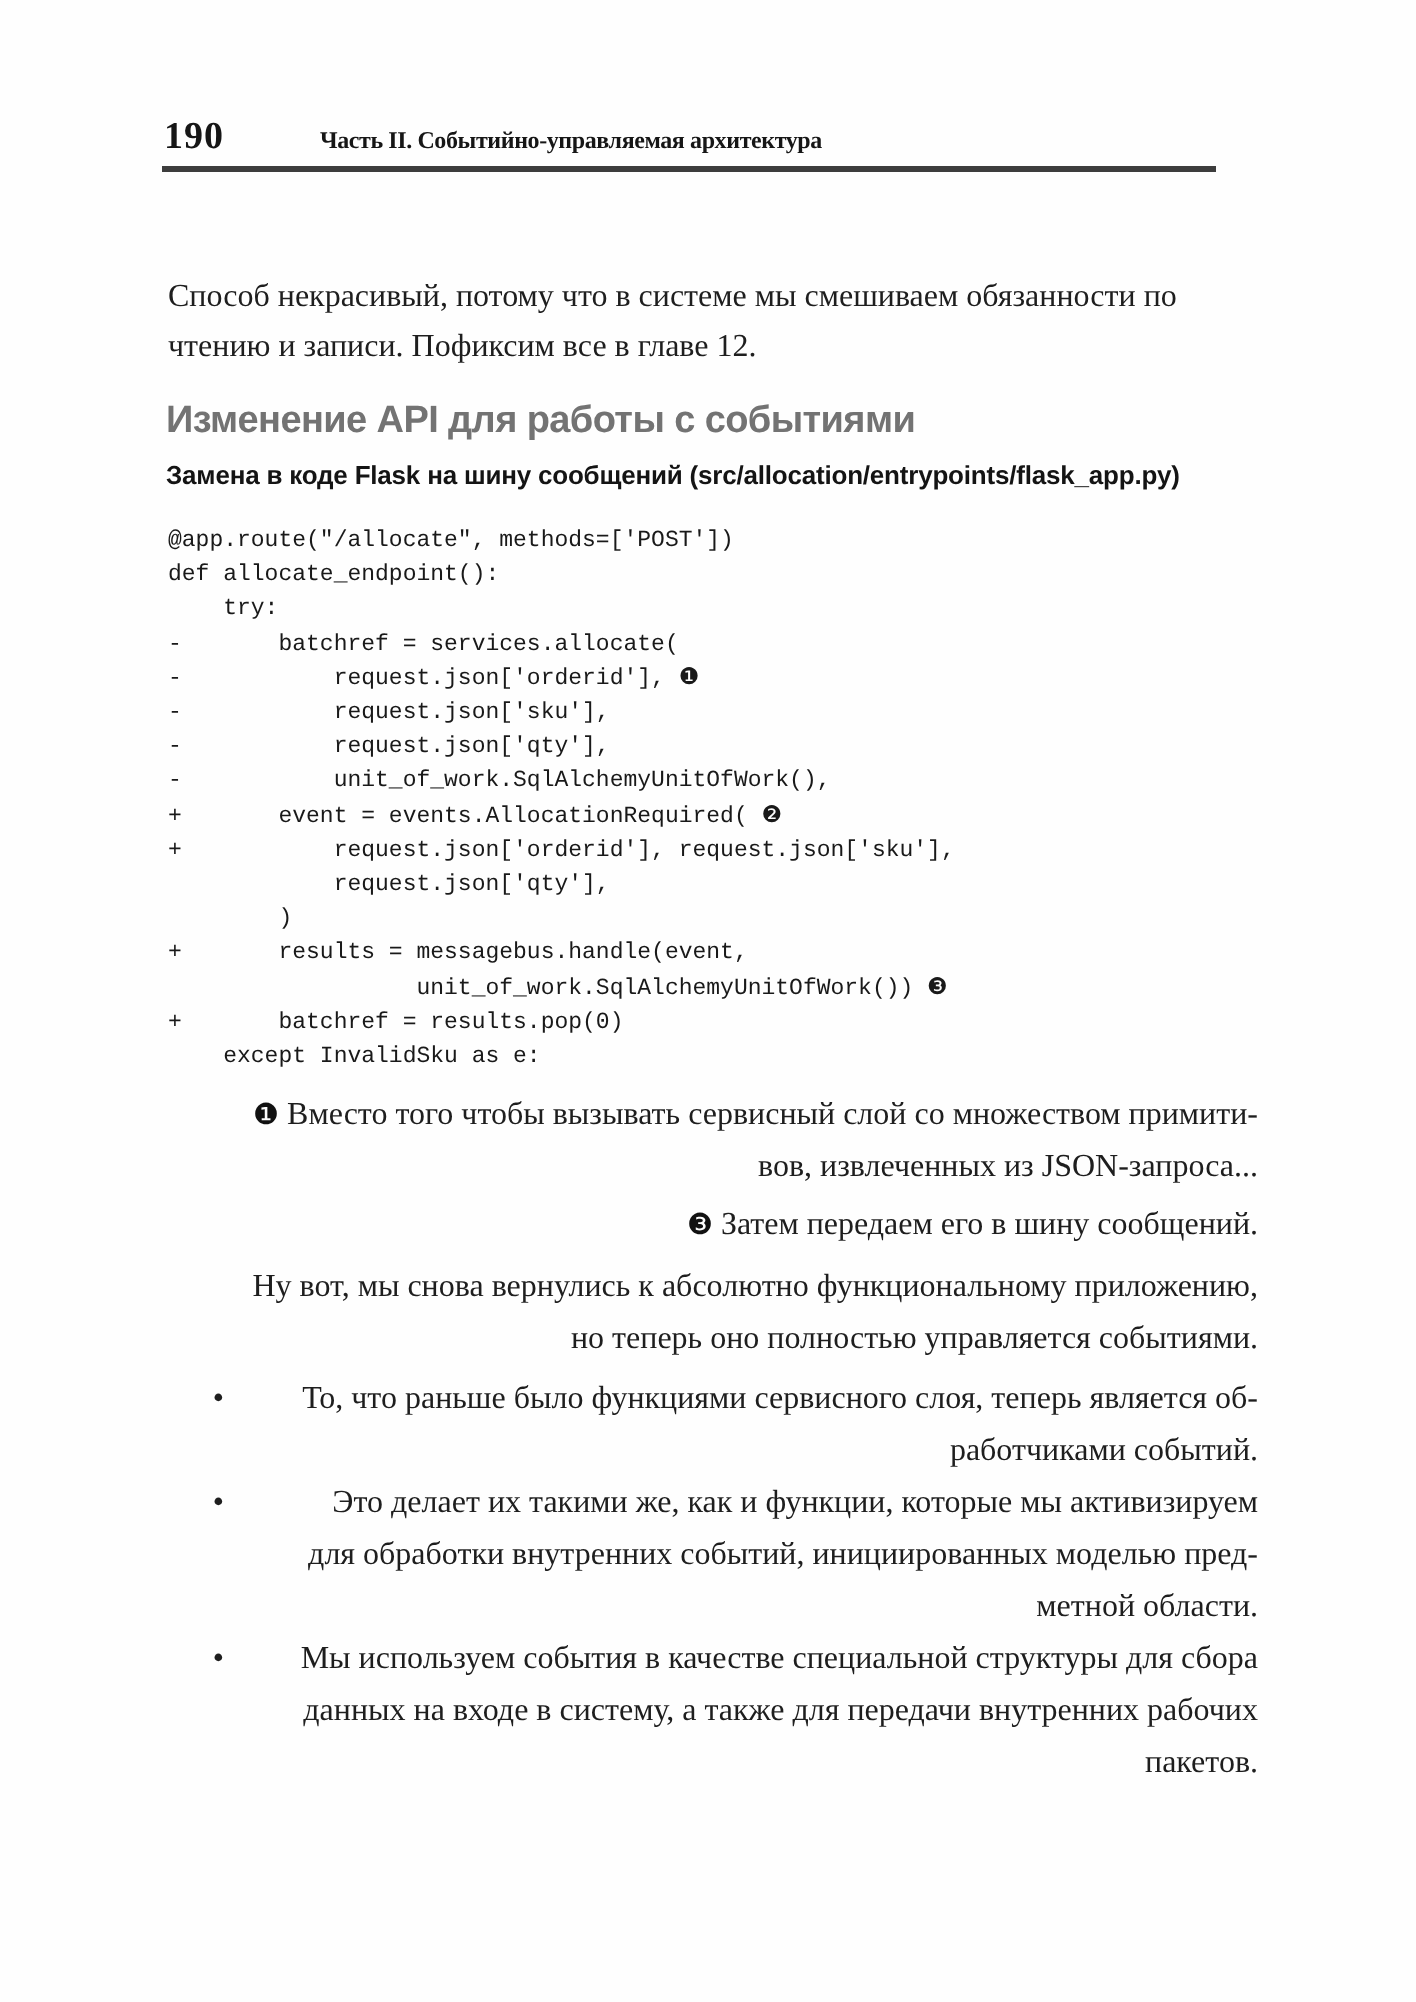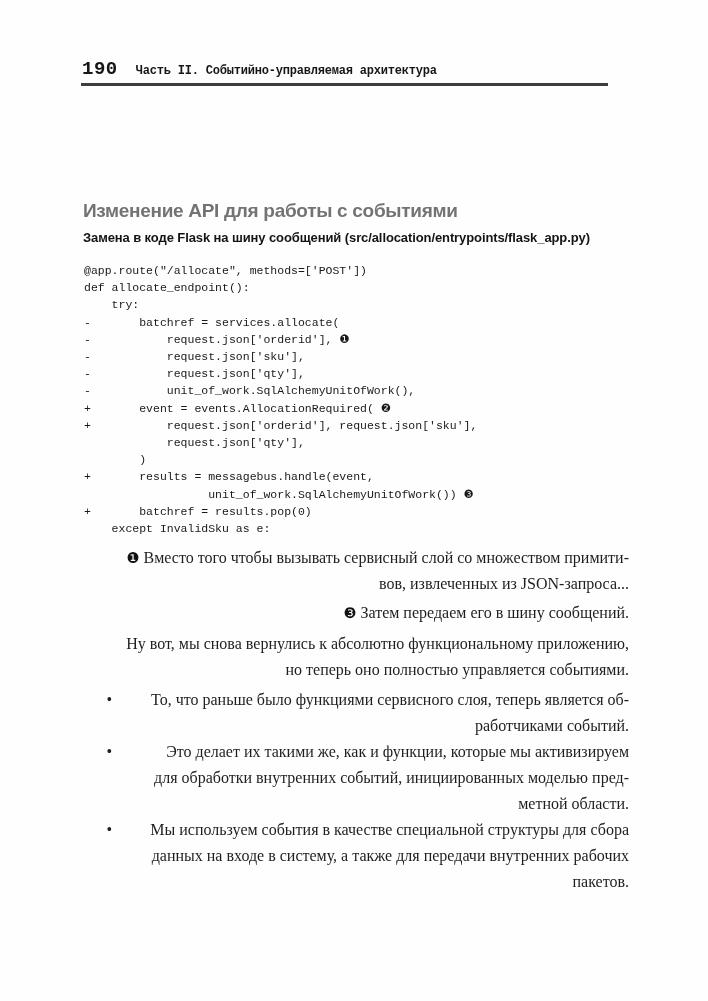--- a/index.html
+++ b/index.html
@@ -13,28 +13,28 @@
     width: 708px; height: 1001px;
     background: #fefefe;
     overflow: hidden;
     color: #1e1e1e;
   }
 
   
   .header {
     position: absolute; left: 82px; top: 58px; width: 527px;
     display: flex; align-items: baseline;
-    font-family: Liberation Mono, monospace;
+    font-family: Liberation Serif, serif;
     color: #161616;
   }
   .page-num {
     font-size: 19px; font-weight: bold; letter-spacing: 0.5px;
   }
   .running-title {
-    margin-left: 18px;
+    margin-left: 48px;
     font-size: 12px; font-weight: bold; letter-spacing: -0.2px;
   }
   .rule {
     position: absolute; left: 81px; top: 83px;
     width: 527px; height: 2.5px;
     background: #3d3d3d;
   }
 
   
   .ws { white-space: pre-line; }
@@ -92,20 +92,22 @@
 <body>
 
 <div id="page">
 
   <div class="header">
     <span class="page-num">190</span>
     <span class="running-title">Часть II. Событийно-управляемая архитектура</span>
   </div>
   <div class="rule"></div>
 
+  <div class="p-intro ws">Способ некрасивый, потому что в системе мы смешиваем обязанности по
+чтению и записи. Пофиксим все в главе 12.</div>
 
   <h2 class="section-heading" style="margin:0;">Изменение API для работы с событиями</h2>
 
   <div class="listing-caption">Замена в коде Flask на шину сообщений (src/allocation/entrypoints/flask_app.py)</div>
 
   <pre class="code">@app.route("/allocate", methods=['POST'])
 def allocate_endpoint():
     try:
 -       batchref = services.allocate(
 -           request.json['orderid'], ❶

